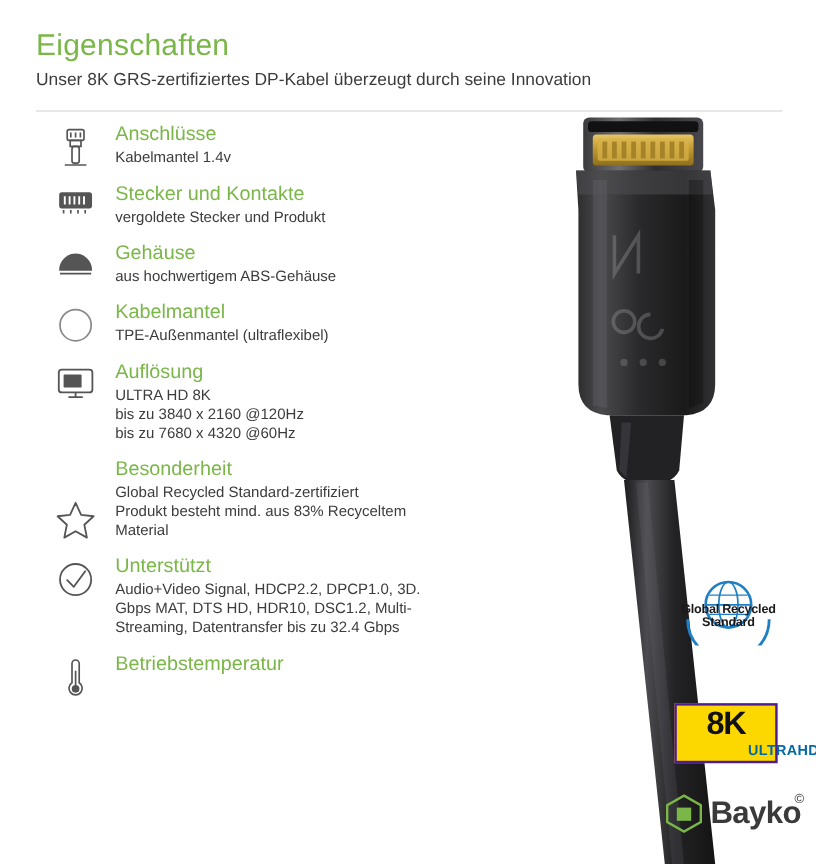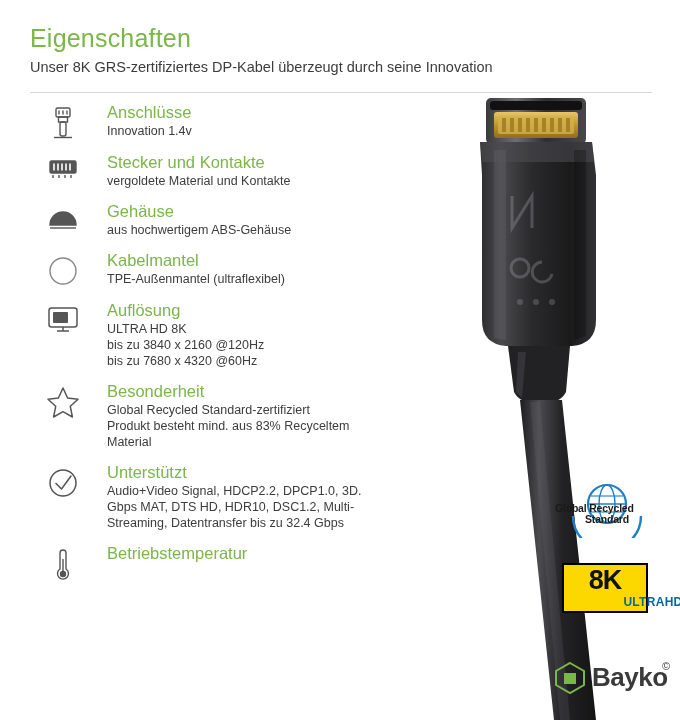--- a/index.html
+++ b/index.html
@@ -49,21 +49,20 @@
   .features {
     position: absolute;
     left: 30px;
     top: 102px;
     width: 420px;
   }
   .feature {
     display: flex;
     align-items: flex-start;
     margin-bottom: 12px;
-    gap: 11px;
   }
   .feature-icon {
     width: 66px;
     min-width: 66px;
     display: flex;
     justify-content: center;
     padding-top: 4px;
   }
   .feature-body {
     flex: 1;
@@ -78,21 +77,21 @@
   }
   .feature-line {
     color: #3c3c3c;
     font-size: 12.5px;
     line-height: 16px;
     margin: 0;
   }
 
   
   .f-auflosung { margin-top: 10px; }
-  .f-besonderheit { margin-top: 10px; }
+  .f-besonderheit { margin-top: 10px; align-items: flex-end; }
   .f-unterstuetzt { margin-top: 6px; }
   .f-betrieb { margin-top: 6px; }
 
   
   .photo {
     position: absolute;
     right: 0;
     top: 0;
     width: 260px;
     height: 720px;
@@ -109,45 +108,45 @@
     position: absolute;
     left: 555px;
     top: 480px;
     width: 104px;
     height: 58px;
   }
   .grs-text1 {
     position: absolute;
     left: 0; top: 22px;
     width: 104px;
-    text-align: left;
+    text-align: center;
     font-size: 10.5px;
     font-weight: bold;
     color: #1a1a1a;
     letter-spacing: -0.2px;
   }
   .grs-text2 {
     position: absolute;
     left: 0; top: 33px;
     width: 104px;
     text-align: center;
     font-size: 10.5px;
     font-weight: bold;
     color: #1a1a1a;
     letter-spacing: -0.2px;
   }
 
   .badge-8k {
     position: absolute;
     left: 562px;
-    top: 563px;
+    top: 586px;
     width: 86px;
     height: 50px;
     background: #fdd800;
-    border: 2px solid #000000;
+    border: 2px solid #4c1d95;
     box-sizing: border-box;
   }
   .badge-8k-top {
     position: absolute;
     left: 0; top: 1px;
     width: 100%;
     text-align: center;
     font-size: 27px;
     font-weight: bold;
     color: #111;
@@ -282,21 +281,21 @@
           <line x1="11" y1="4.5" x2="11" y2="8.5"></line>
           <line x1="15" y1="4.5" x2="15" y2="8.5"></line>
           <line x1="19" y1="4.5" x2="19" y2="8.5"></line>
           <rect x="10.5" y="11" width="9" height="5"></rect>
           <rect x="12" y="16" width="6" height="14" rx="2"></rect>
           <line x1="6" y1="31.5" x2="24" y2="31.5"></line>
         </svg>
       </div>
       <div class="feature-body">
         <p class="feature-title">Anschlüsse</p>
-        <p class="feature-line">Innovation 1.4v</p>
+        <p class="feature-line">Kabelmantel 1.4v</p>
       </div>
     </div>
 
     <div class="feature">
       <div class="feature-icon">
         <svg width="34" height="24" viewBox="0 0 34 24" fill="none" stroke="#555" stroke-width="1.4">
           <rect x="4" y="5" width="26" height="12" rx="1.5" fill="#555"></rect>
           <g stroke="#fff" stroke-width="1.6">
             <line x1="8" y1="7.5" x2="8" y2="14.5"></line>
             <line x1="12" y1="7.5" x2="12" y2="14.5"></line>
@@ -305,21 +304,21 @@
             <line x1="24" y1="7.5" x2="24" y2="14.5"></line>
           </g>
           <line x1="7" y1="19" x2="7" y2="22"></line>
           <line x1="13" y1="19" x2="13" y2="22"></line>
           <line x1="19" y1="19" x2="19" y2="22"></line>
           <line x1="25" y1="19" x2="25" y2="22"></line>
         </svg>
       </div>
       <div class="feature-body">
         <p class="feature-title">Stecker und Kontakte</p>
-        <p class="feature-line">vergoldete Material und Kontakte</p>
+        <p class="feature-line">vergoldete Stecker und Produkt</p>
       </div>
     </div>
 
     <div class="feature">
       <div class="feature-icon">
         <svg width="34" height="26" viewBox="0 0 34 26" fill="none" stroke="#555" stroke-width="1.4">
           <path d="M4 20 A13 13 0 0 1 30 20 Z" fill="#555"></path>
           <line x1="4" y1="23" x2="30" y2="23"></line>
         </svg>
       </div>

